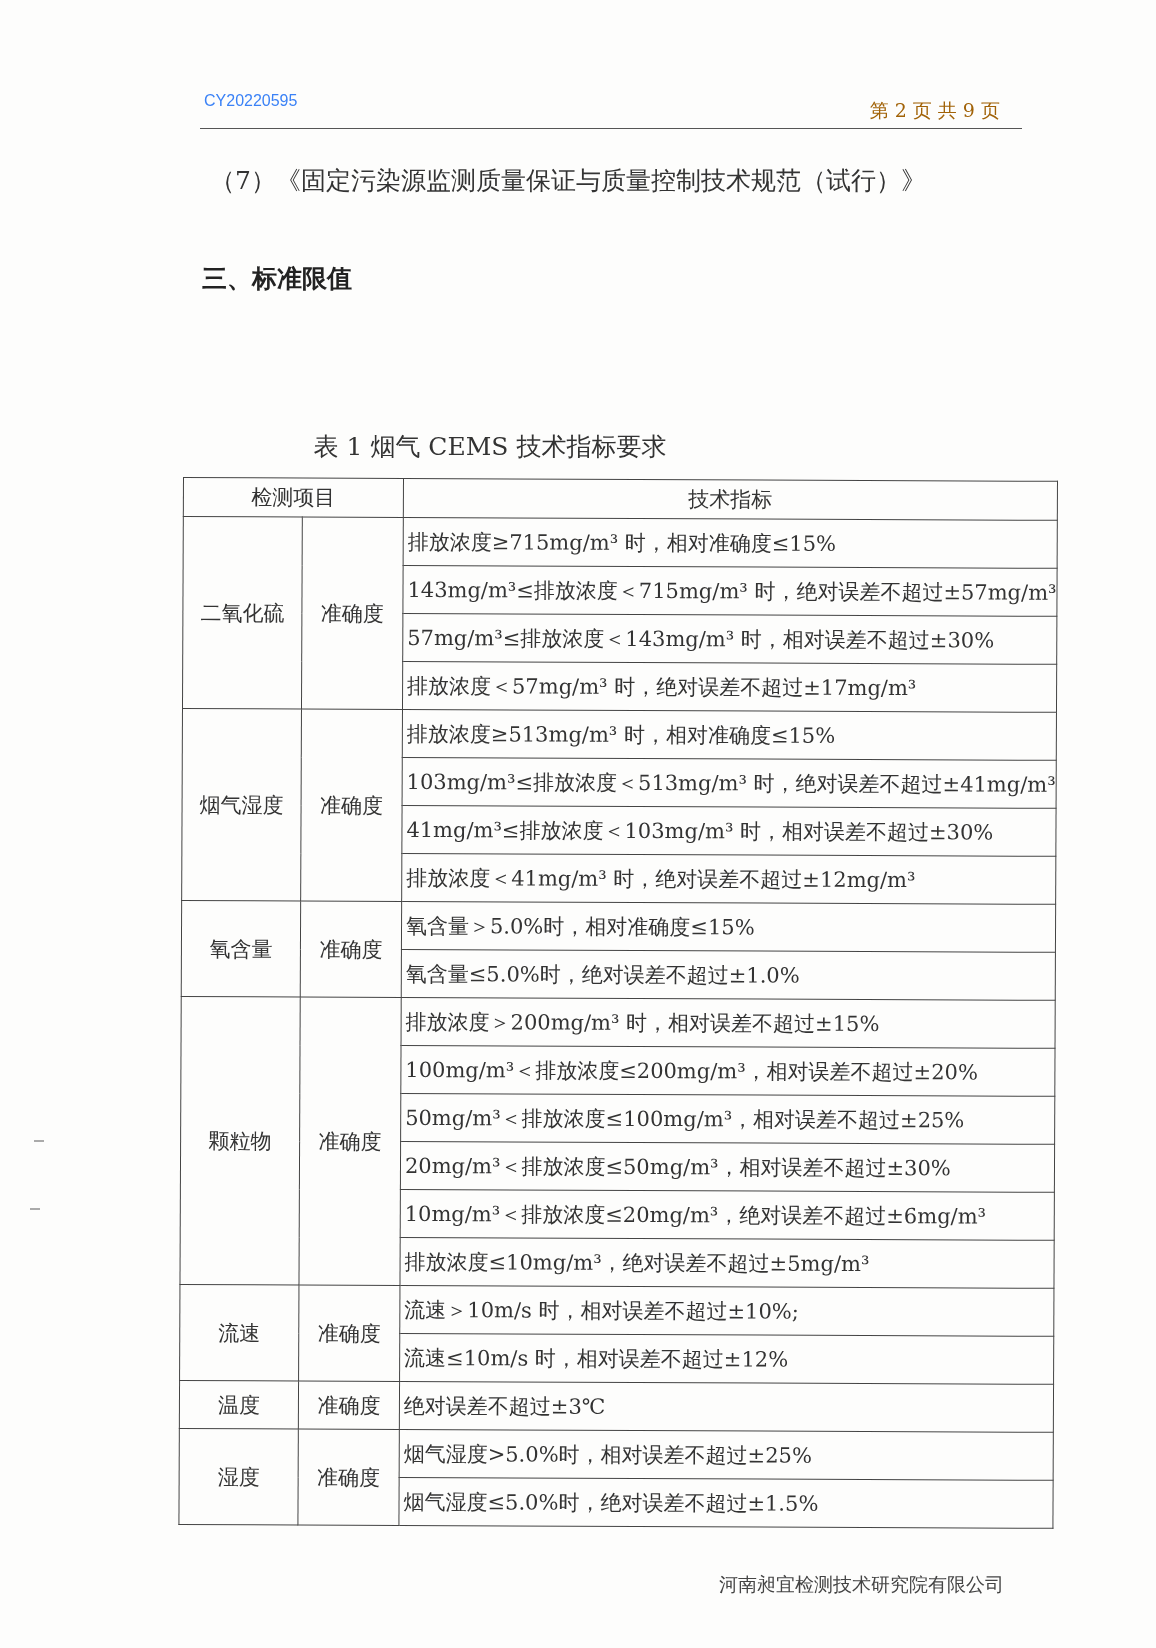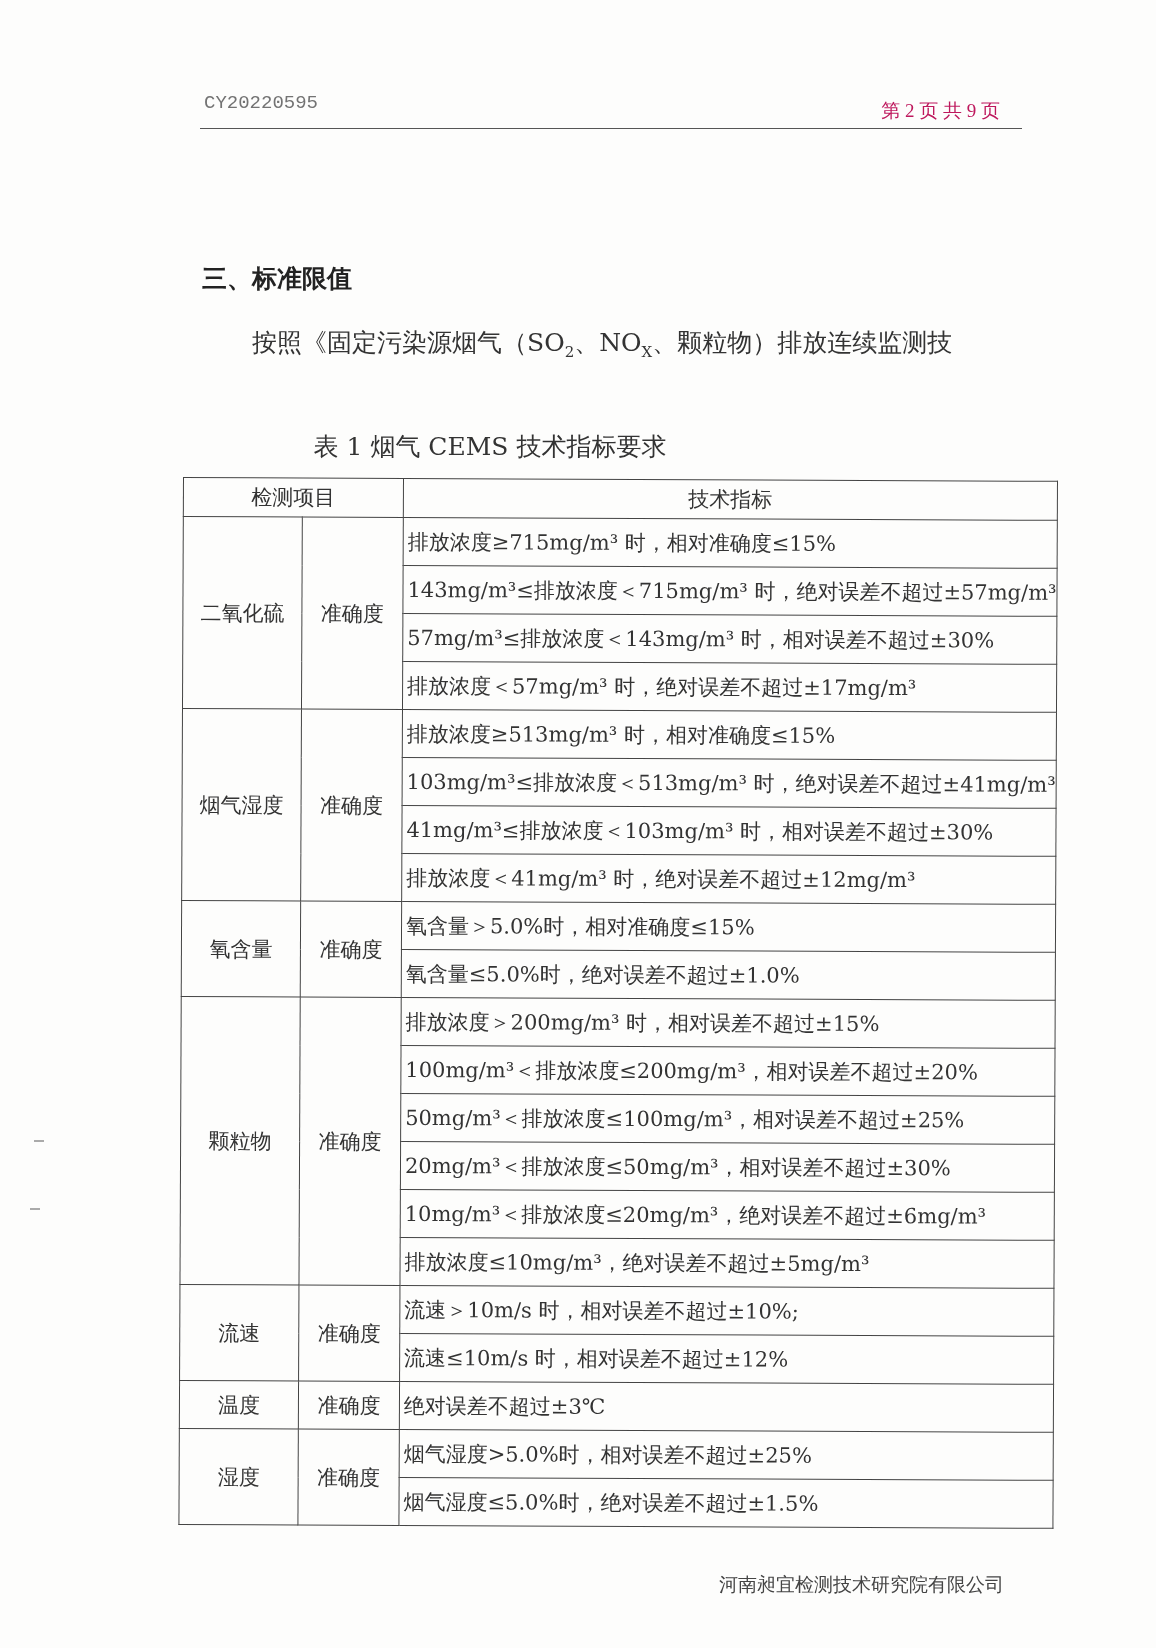--- a/index.html
+++ b/index.html
@@ -10,25 +10,25 @@
       overflow: hidden;
       font-family: "DejaVu Serif", "Liberation Serif", serif;
       color: #2a2a2a;
     }
     .header {
       position: absolute; left: 200px; top: 88px; width: 822px; height: 40px;
       border-bottom: 1.5px solid #555;
     }
     .doc-id {
       position: absolute; left: 4px; top: 4px;
-      font-family: Liberation Mono, monospace; font-size: 19px; color: #737373;
+      font-family: Liberation Sans, sans-serif; font-size: 16px; color: #3b82f6;
     }
     .page-num {
       position: absolute; right: 22px; top: 10px;
-      font-size: 19px; color: #be185d; font-family: Liberation Serif, serif;
+      font-size: 19px; color: #a16207;
     }
     .body-text {
       position: absolute; left: 200px; width: 830px;
       font-size: 25px; line-height: 46px; color: #333;
     }
     .ref-item { top: 158px; }
     .ref-item .l1 { padding-left: 10px; }
     .ref-item .l2 { padding-left: 60px; }
     .section-title {
       position: absolute; left: 202px; top: 262px;
@@ -68,26 +68,26 @@
   </style>
 </head>
 <body>
 
 <div class="header">
   <span class="doc-id">CY20220595</span>
   <span class="page-num">第 2 页  共 9 页</span>
 </div>
 
 <div class="body-text ref-item">
+  <div class="l1">（7）《固定污染源监测质量保证与质量控制技术规范（试行）》</div>
 </div>
 
 <div class="section-title">三、标准限值</div>
 
 <div class="body-text para">
-  <div class="l1"><span>按照《固定污染源烟气（SO</span><sub>2</sub><span>、NO</span><sub>X</sub><span>、颗粒物）排放连续监测技</span></div>
 </div>
 
 <div class="table-caption">表 1  烟气 CEMS 技术指标要求</div>
 
 <table class="spec">
   <thead>
     <tr>
       <th colspan="2">检测项目</th>
       <th>技术指标</th>
     </tr>

